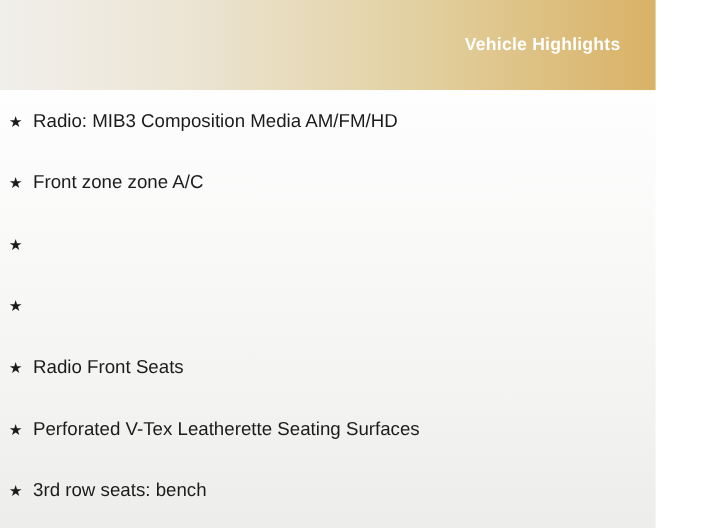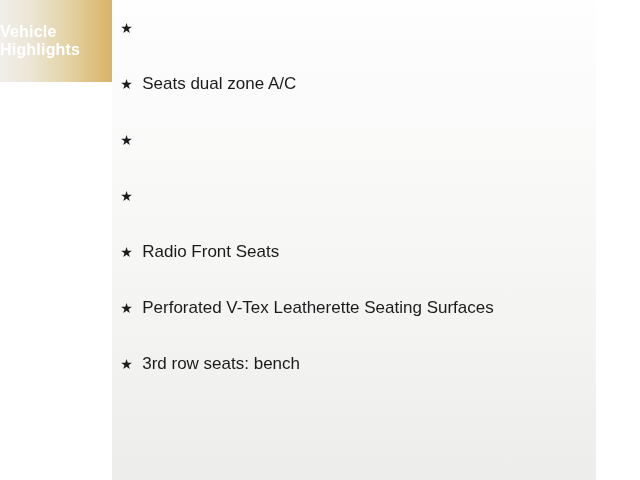--- a/index.html
+++ b/index.html
@@ -10,20 +10,21 @@
     width: 640px;
     height: 480px;
     overflow: hidden;
     font-family: "Liberation Sans", sans-serif;
     background: #ffffff;
   }
   .page {
     width: 596px;
     height: 480px;
     display: flex;
+    flex-direction: column;
   }
   .header {
     height: 82px;
     flex: 0 0 82px;
     background: linear-gradient(90deg, #f1efeb 0%, #ece5d5 28%, #e3d3a6 60%, #d9b266 100%);
     display: flex;
     align-items: center;
     justify-content: flex-end;
     box-sizing: border-box;
     padding-right: 32px;
@@ -69,24 +70,25 @@
 <div class="page">
 
   <div class="header">
     <span class="header-title">Vehicle Highlights</span>
   </div>
 
   <div class="content">
     <ul class="highlights-list">
       <li>
         <span class="star">★</span>
+        <span class="item-label">Radio: MIB3 Composition Media AM/FM/HD</span>
       </li>
       <li>
         <span class="star">★</span>
-        <span class="item-label">Seats dual zone A/C</span>
+        <span class="item-label">Front zone zone A/C</span>
       </li>
       <li>
         <span class="star">★</span>
       </li>
       <li>
         <span class="star">★</span>
       </li>
       <li>
         <span class="star">★</span>
         <span class="item-label">Radio Front Seats</span>

